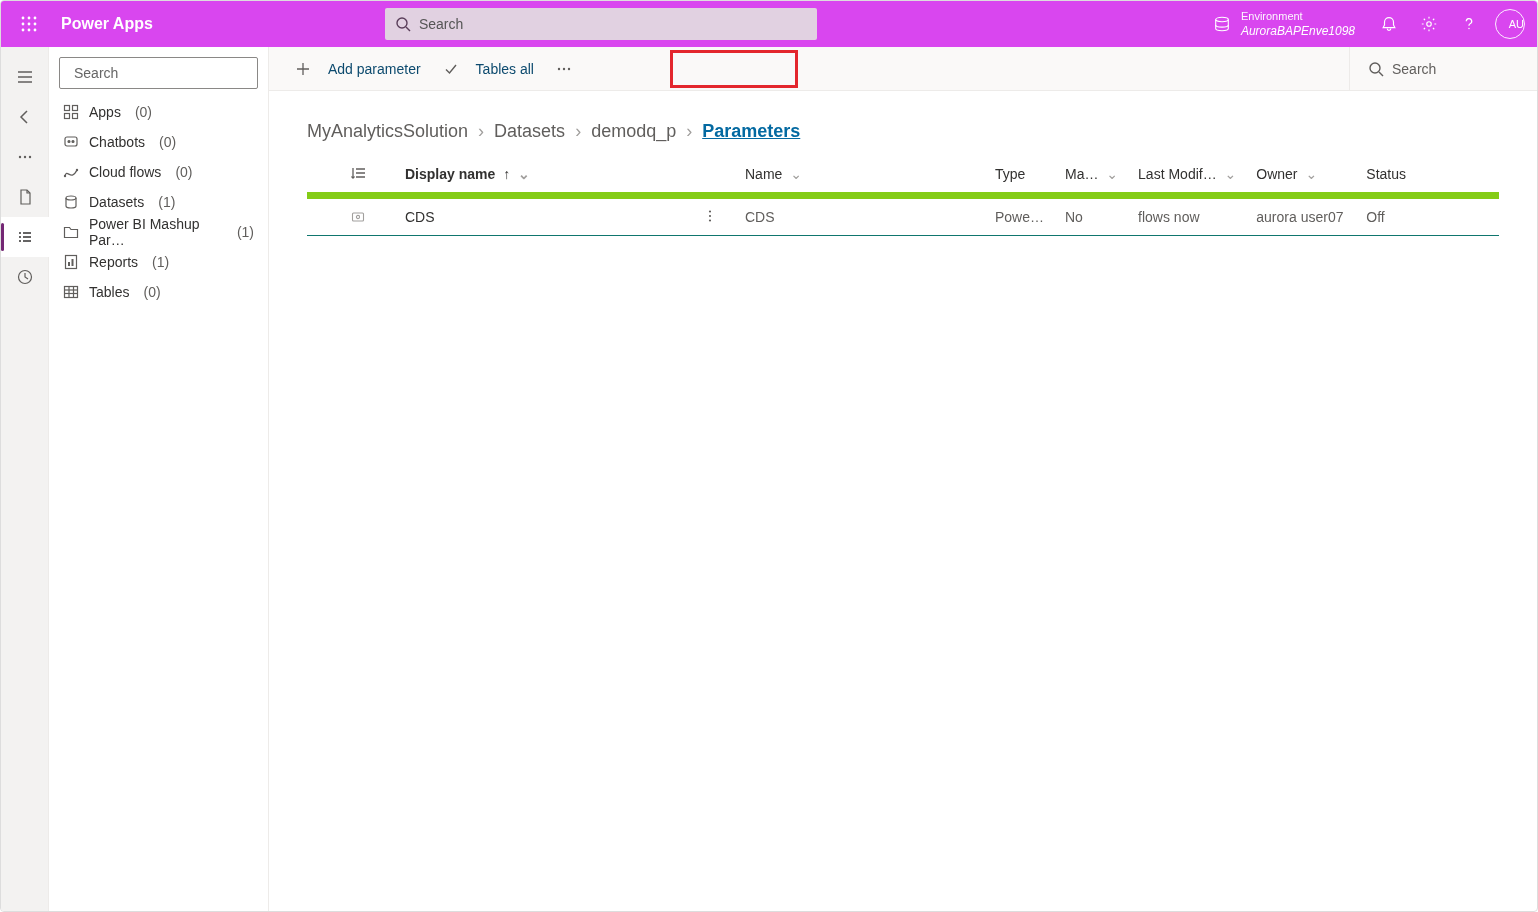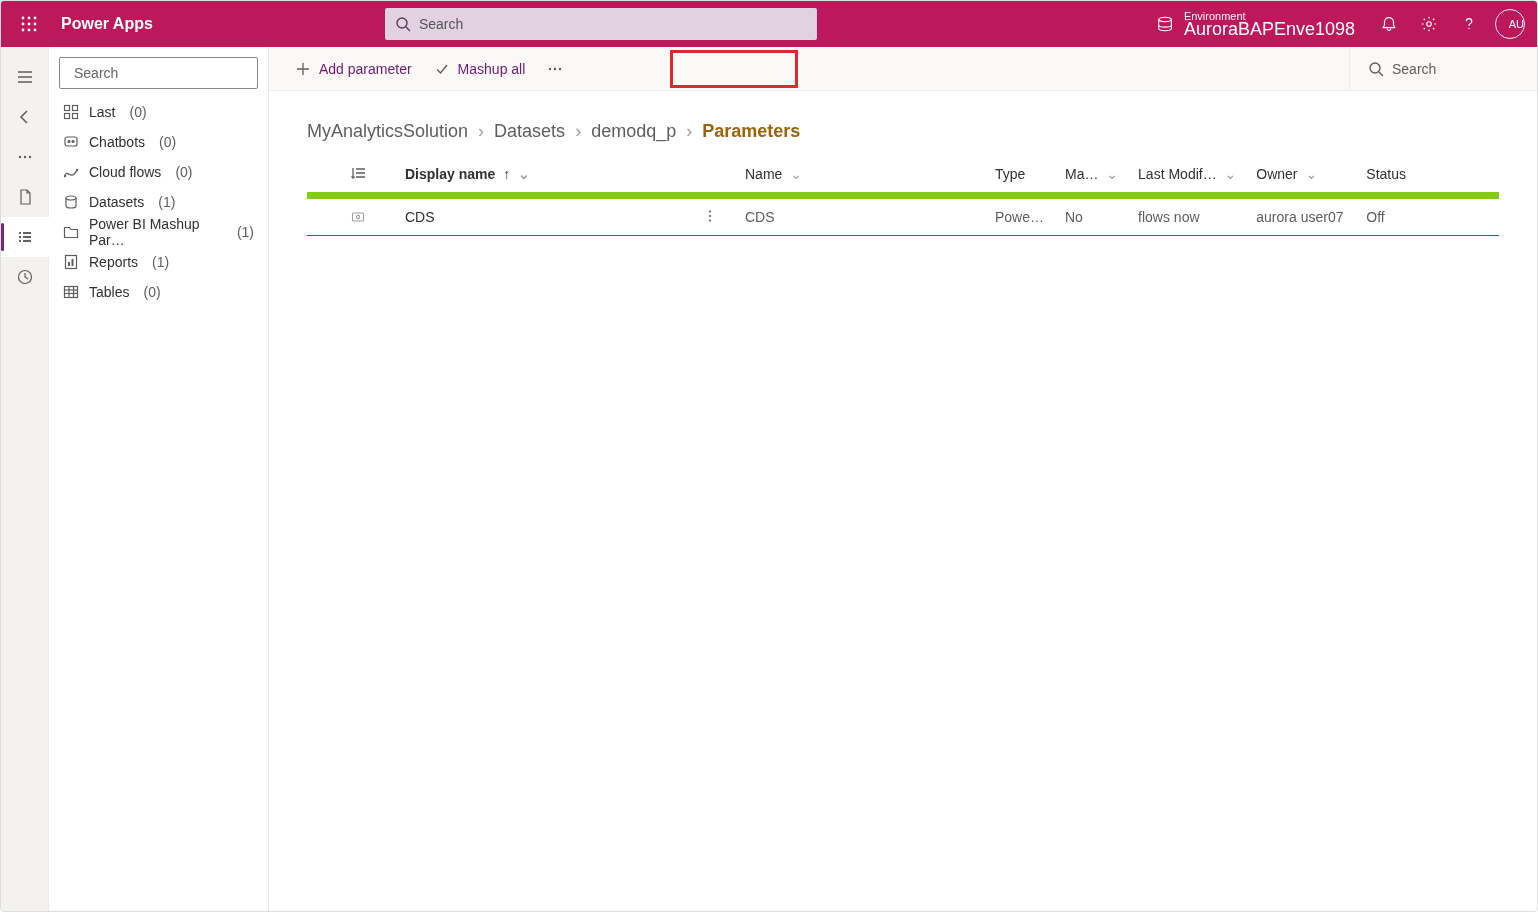--- a/index.html
+++ b/index.html
@@ -1,28 +1,28 @@
 <!DOCTYPE html>
 <html><head>
 <meta charset="utf-8">
 <style>
   * { box-sizing:border-box; margin:0; padding:0; font-family:"Segoe UI","Segoe UI Web",-apple-system,Arial,sans-serif; }
   body { width:1538px; height:912px; background:#fff; overflow:hidden; color:#323130; font-size:14px; border:1px solid #ddd; border-radius:4px; }
   
-  .topbar { height:46px; background:#be185d; display:flex; align-items:center; color:#fff; padding:0 0 0 8px; }
+  .topbar { height:46px; background:#d946ef; display:flex; align-items:center; color:#fff; padding:0 0 0 8px; }
   .waffle { width:40px; height:46px; display:flex; align-items:center; justify-content:center; }
   .brand { font-weight:600; font-size:16px; padding:0 12px; }
   .search-wrap { margin-left:220px; }
   .search-box { width:432px; height:32px; background:#E1D1E1; border-radius:2px; display:flex; align-items:center; padding:0 10px; color:#6b4a6b; }
   .search-box input { border:none; background:transparent; outline:none; flex:1; font-size:14px; color:#323130; margin-left:8px; }
   .search-box input::placeholder { color:#555; }
   .top-right { margin-left:auto; display:flex; align-items:center; gap:0; }
   .env { display:flex; align-items:center; gap:10px; padding:0 14px; height:46px; }
   .env-text small { display:block; font-size:11px; line-height:12px; opacity:.95; }
-  .env-text span { font-size:18px; line-height:14px; }
+  .env-text span { font-size:12px; line-height:14px;font-style:italic; }
   .icon-btn { width:40px; height:46px; display:flex; align-items:center; justify-content:center; color:#fff; }
   .avatar { width:30px; height:30px; border:1px solid rgba(255,255,255,.9); border-radius:50%; display:flex; align-items:center; justify-content:flex-end; font-size:11px; margin:0 12px 0 6px; }
 
   
   .shell { display:flex; height:calc(100% - 46px); }
   .rail { width:48px; background:#f3f2f1; border-right:1px solid #edebe9; display:flex; flex-direction:column; align-items:center; padding-top:10px; gap:0; }
   .rail-btn { width:48px; height:40px; display:flex; align-items:center; justify-content:center; color:#605e5c; position:relative; }
   .rail-btn.active { background:#fff; }
   .rail-btn.active::before { content:""; position:absolute; left:0; top:6px; bottom:6px; width:3px; background:#742774; border-radius:2px; }
 
@@ -30,31 +30,31 @@
   .panel-search { height:32px; border:1px solid #8a8886; border-radius:2px; display:flex; align-items:center; padding:0 8px; margin:0 2px 8px; }
   .panel-search input { border:none; outline:none; flex:1; font-size:14px; margin-left:6px; }
   .panel-search input::placeholder{ color:#666; }
   .nav-item { display:flex; align-items:center; height:30px; padding:0 6px; gap:10px; color:#323130; border-radius:2px; font-size:14px; }
   .nav-item .count { color:#605e5c; margin-left:4px; }
   .nav-item .right-count { margin-left:auto; color:#605e5c; }
   .nav-icon { width:16px; height:16px; display:flex; align-items:center; justify-content:center; color:#605e5c; }
 
   .main { flex:1; display:flex; flex-direction:column; position:relative; }
   .cmdbar { height:44px; border-bottom:1px solid #edebe9; background:#faf9f8; display:flex; align-items:center; padding:0 18px; gap:6px; }
-  .cmd { display:flex; align-items:center; gap:8px; height:32px; padding:0 8px; color:#701a75; font-size:14px; }
+  .cmd { display:flex; align-items:center; gap:17px; height:32px; padding:0 8px; color:#0c4a6e; font-size:14px; }
   .cmd svg, .cmd .ico { color:#605e5c; }
   .cmd.icon-only { width:32px; justify-content:center; padding:0; }
   .highlight-red { position:absolute; left:401px; top:3px; width:128px; height:38px; border:3px solid #E3262D; pointer-events:none; }
   .cmdbar-search { margin-left:auto; display:flex; align-items:center; gap:8px; color:#605e5c; padding-right:8px; border-left:1px solid #edebe9; height:100%; padding-left:18px; width:170px; }
 
   .content { padding:30px 38px 0; }
   .crumbs { display:flex; align-items:center; gap:10px; font-size:18px; color:#605e5c; margin-bottom:16px; }
   .crumbs .sep { color:#a19f9d; }
   .crumbs .crumb { color:#605e5c; }
-  .crumbs .crumb.current { color:#a16207; font-weight:600; }
+  .crumbs .crumb.current { color:#0369a1; font-weight:600;text-decoration:underline; }
 
   table.grid { width:100%; border-collapse:collapse; font-size:14px; }
   .grid th { text-align:left; font-weight:400; color:#323130; padding:8px 10px 10px; border-bottom:7px solid #84cc16; white-space:nowrap; }
   .grid th.sorted { font-weight:600; }
   .grid td { padding:10px 10px; color:#323130; border-bottom:1px solid #0f766e; white-space:nowrap; }
   .grid td.dim { color:#605e5c; }
   .col-handle { width:38px; text-align:center; color:#a19f9d; }
   .col-select { width:30px; }
   .drop-caret { color:#a19f9d; margin-left:4px; }
   .row-more { color:#605e5c; padding:0 8px; }
@@ -184,21 +184,21 @@
 
     <div class="nav-item">
       <span class="nav-icon">
           <svg width="16" height="16" viewBox="0 0 16 16" fill="none" stroke="#605e5c" stroke-width="1.2">
             <rect x="1.5" y="1.5" width="5" height="5"></rect>
             <rect x="9.5" y="1.5" width="5" height="5"></rect>
             <rect x="1.5" y="9.5" width="5" height="5"></rect>
             <rect x="9.5" y="9.5" width="5" height="5"></rect>
           </svg>
         </span>
-      <span>Last</span>
+      <span>Apps</span>
       <span class="count">(0)</span>
     </div>
     <div class="nav-item">
       <span class="nav-icon">
           <svg width="16" height="16" viewBox="0 0 16 16" fill="none" stroke="#605e5c" stroke-width="1.2">
             <rect x="2" y="3" width="12" height="9" rx="2"></rect>
             <circle cx="6" cy="7.5" r="1" fill="#605e5c"></circle>
             <circle cx="10" cy="7.5" r="1" fill="#605e5c"></circle>
           </svg>
         </span>
@@ -267,21 +267,21 @@
         <svg width="16" height="16" viewBox="0 0 16 16" stroke="#605e5c" stroke-width="1.3">
             <line x1="8" y1="2" x2="8" y2="14"></line>
             <line x1="2" y1="8" x2="14" y2="8"></line>
           </svg>
         <span>Add parameter</span>
       </div>
       <div class="cmd">
         <svg width="16" height="16" viewBox="0 0 16 16" fill="none" stroke="#605e5c" stroke-width="1.4">
             <path d="M3 8.5 6.5 12 13 4"></path>
           </svg>
-        <span>Mashup all</span>
+        <span>Tables all</span>
       </div>
       <div class="cmd icon-only">
         <svg width="16" height="16" viewBox="0 0 16 16" fill="#605e5c">
             <circle cx="3" cy="8" r="1.2"></circle>
             <circle cx="8" cy="8" r="1.2"></circle>
             <circle cx="13" cy="8" r="1.2"></circle>
           </svg>
       </div>
       <div class="highlight-red"></div>
 

